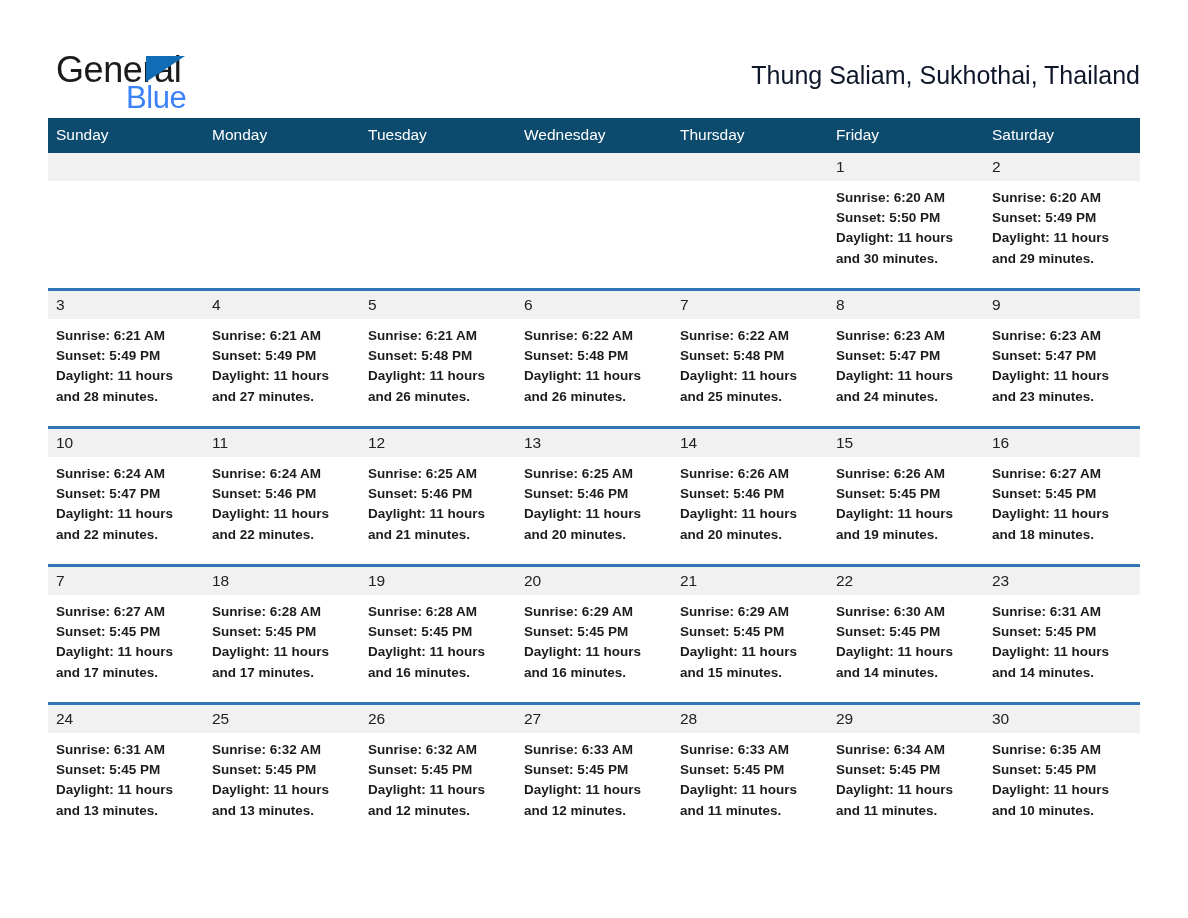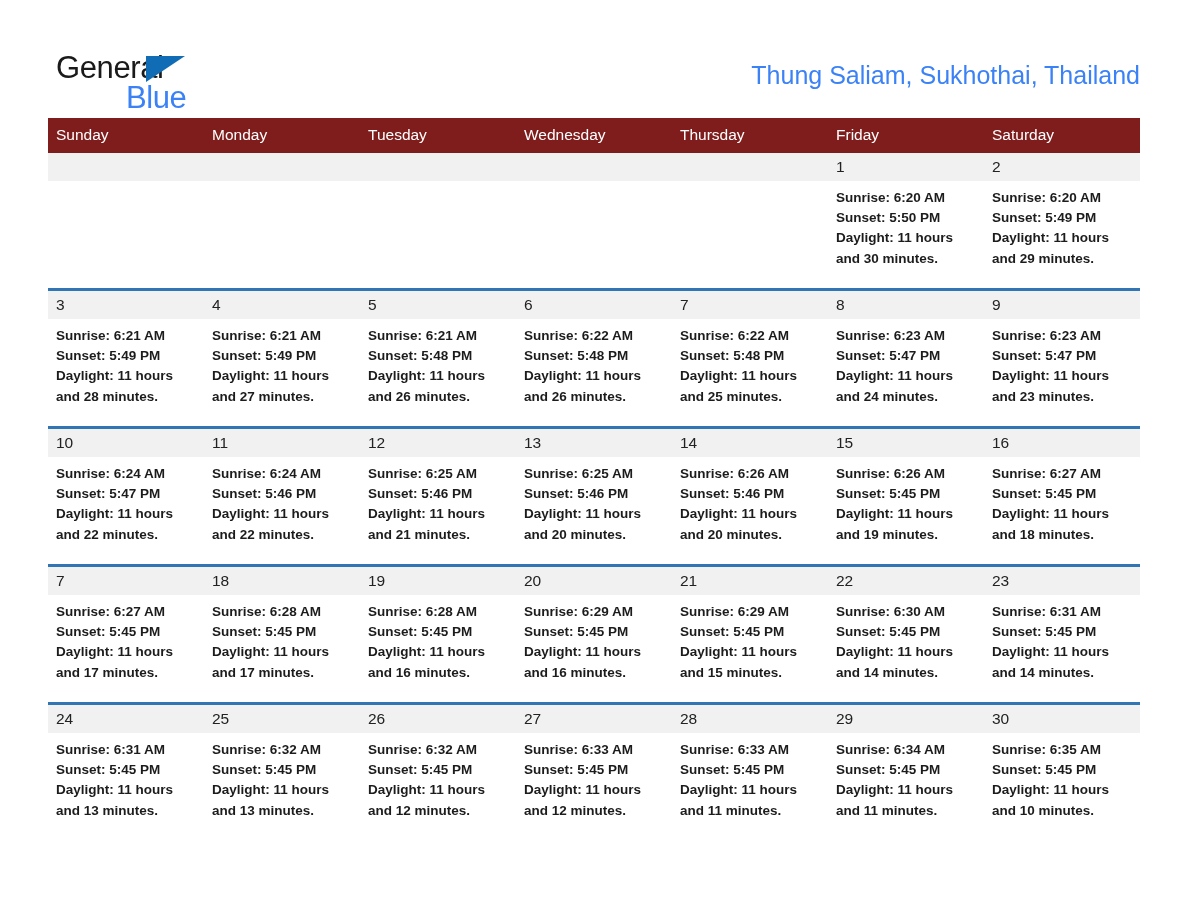--- a/index.html
+++ b/index.html
@@ -36,21 +36,21 @@
     position: relative;
     width: 152px;
     height: 64px;
     line-height: 1;
     user-select: none;
   }
   .logo-general {
     position: absolute;
     left: 8px;
     top: 6px;
-    font-size: 31px;
+    font-size: 36px;
     color: #1a1a1a;
     letter-spacing: -0.4px;
   }
   .logo-tri {
     position: absolute;
     left: 98px;
     top: 10px;
     width: 0;
     height: 0;
     border-left: 39px solid #0f6cb5;
@@ -71,35 +71,35 @@
   .month-title {
     font-size: 41px;
     font-weight: normal;
     color: #111111;
     line-height: 1.06;
     letter-spacing: -0.2px;
   }
   .location-title {
     font-size: 25px;
     font-weight: normal;
-    color: #3b82f6;
+    color: #0f172a;
     margin-top: 14px;
     line-height: 1.1;
     text-align: right;
   }
 
   
   .calendar {
     margin-top: 14px;
     width: 1092px;
     border-collapse: collapse;
     table-layout: fixed;
   }
   .calendar th {
-    background: #7f1d1d;
+    background: #0c4a6e;
     color: #ffffff;
     font-weight: normal;
     font-size: 15.5px;
     text-align: left;
     padding: 8px 0 9px 8px;
     height: 16px;
     vertical-align: middle;
   }
   .calendar td {
     vertical-align: top;

